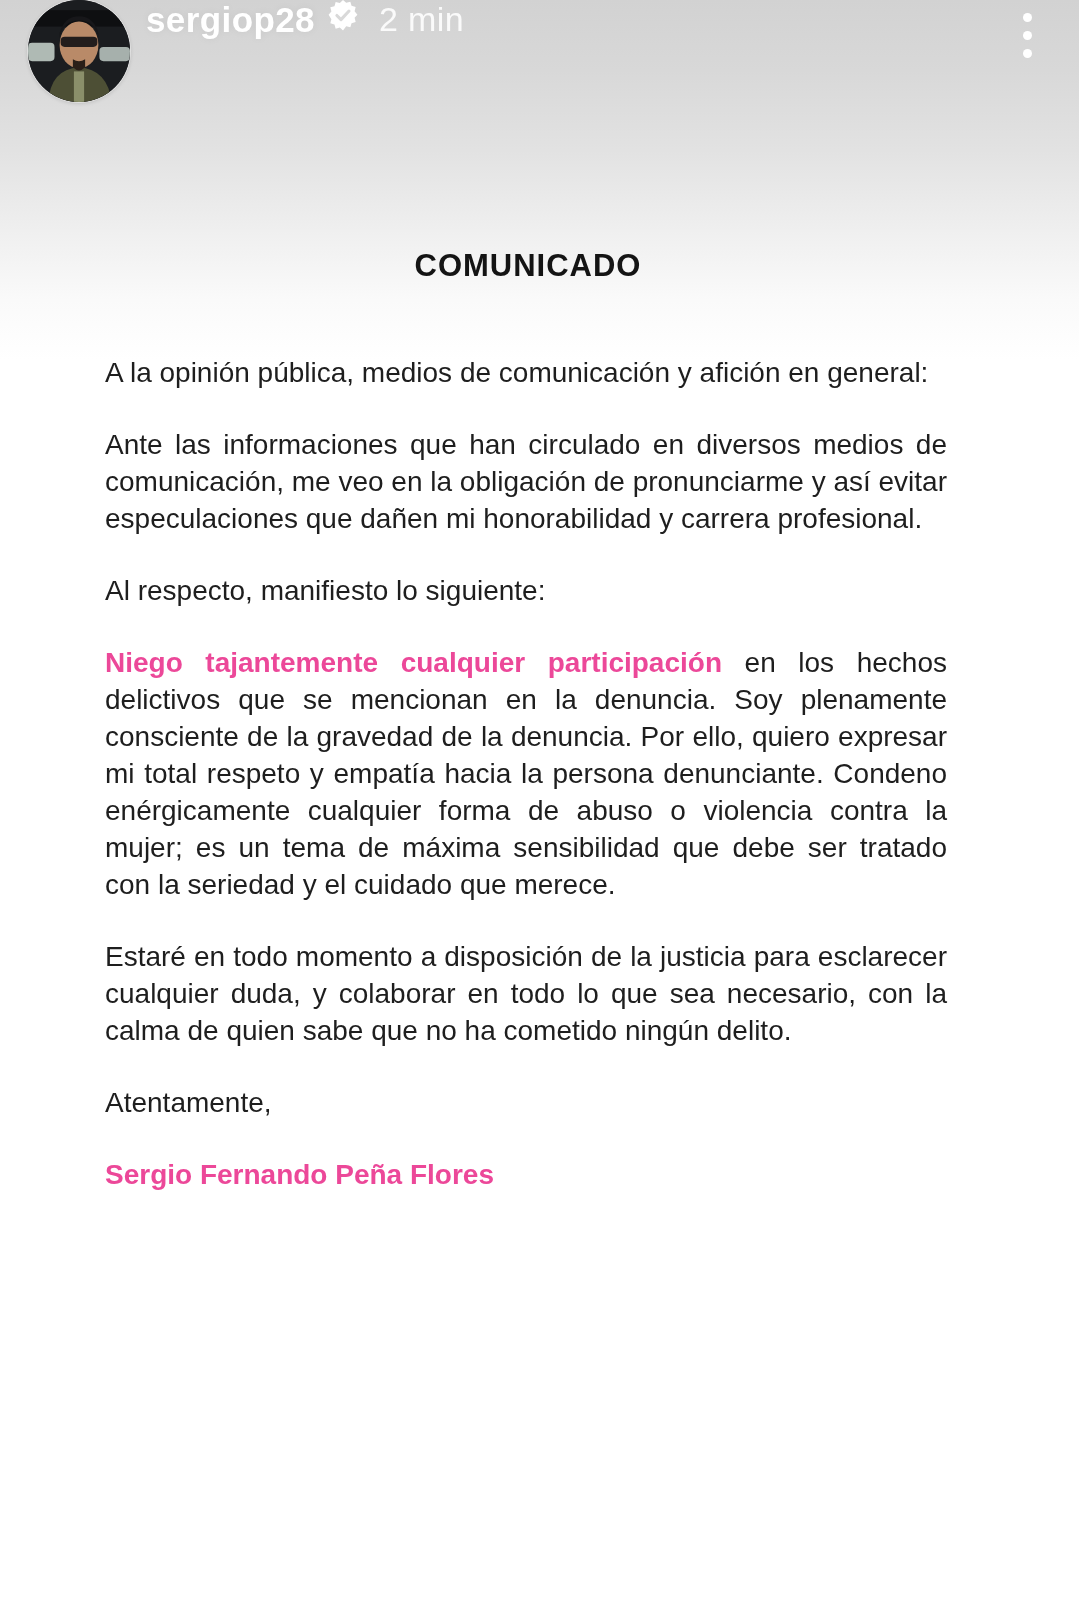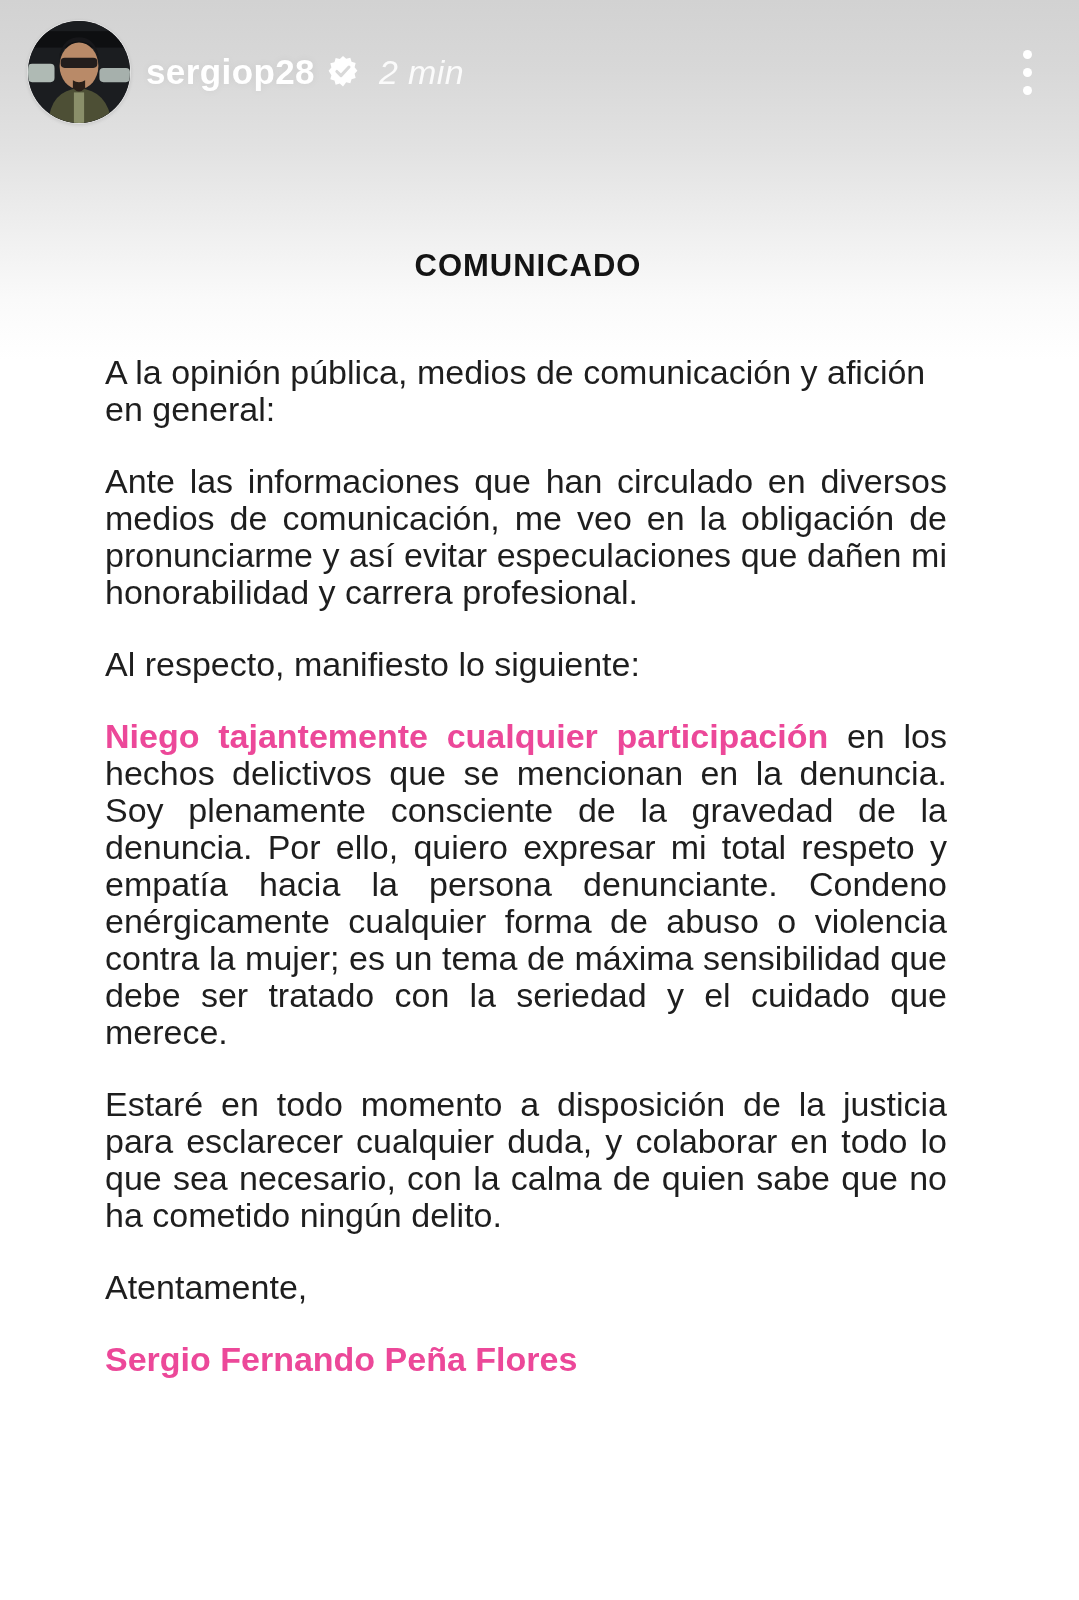--- a/index.html
+++ b/index.html
@@ -16,24 +16,24 @@
       #e2e2e2 150px,
       #efefef 230px,
       #fafafa 300px,
       #ffffff 360px,
       #ffffff 100%);
   }
 
   
   .story-header {
     position: absolute;
-    top: 8px; left: 0; right: 0;
+    top: 0; left: 0; right: 0;
     height: 128px;
     display: flex;
-    align-items: center;
+    align-items: flex-start;
     padding: 0 28px;
     box-sizing: border-box;
     z-index: 5;
   }
   .avatar {
     width: 102px; height: 102px;
     border-radius: 50%;
     overflow: hidden;
     flex: none;
     background: #1b1d20;
@@ -55,21 +55,20 @@
     width: 32px; height: 32px;
     flex: none;
   }
   .verified svg { display: block; width: 100%; height: 100%; }
   .timestamp {
     margin-left: 20px;
     color: rgba(255,255,255,0.88);
     font-size: 34px;
     font-weight: 400;
     letter-spacing: 0.4px;
-    font-style: italic;
   }
   .menu-btn {
     margin-left: auto;
     width: 48px; height: 70px;
     display: flex;
     flex-direction: column;
     align-items: center;
     justify-content: center;
     gap: 9px;
     cursor: pointer;
@@ -95,21 +94,21 @@
   .doc-title {
     text-align: center;
     font-size: 31px;
     font-weight: 700;
     letter-spacing: 1px;
     color: #141414;
     margin: 0 0 70px 0;
   }
   .document p {
     margin: 0 4px 35px 0;
-    font-size: 34px;
+    font-size: 28px;
     line-height: 37px;
     color: #1e1e1e;
   }
   .document p.justify { text-align: justify; }
   .document p.bold, .document strong { font-weight: 700; color: #ec4899; }
 </style>
 </head>
 <body>
 
 <main class="document">

